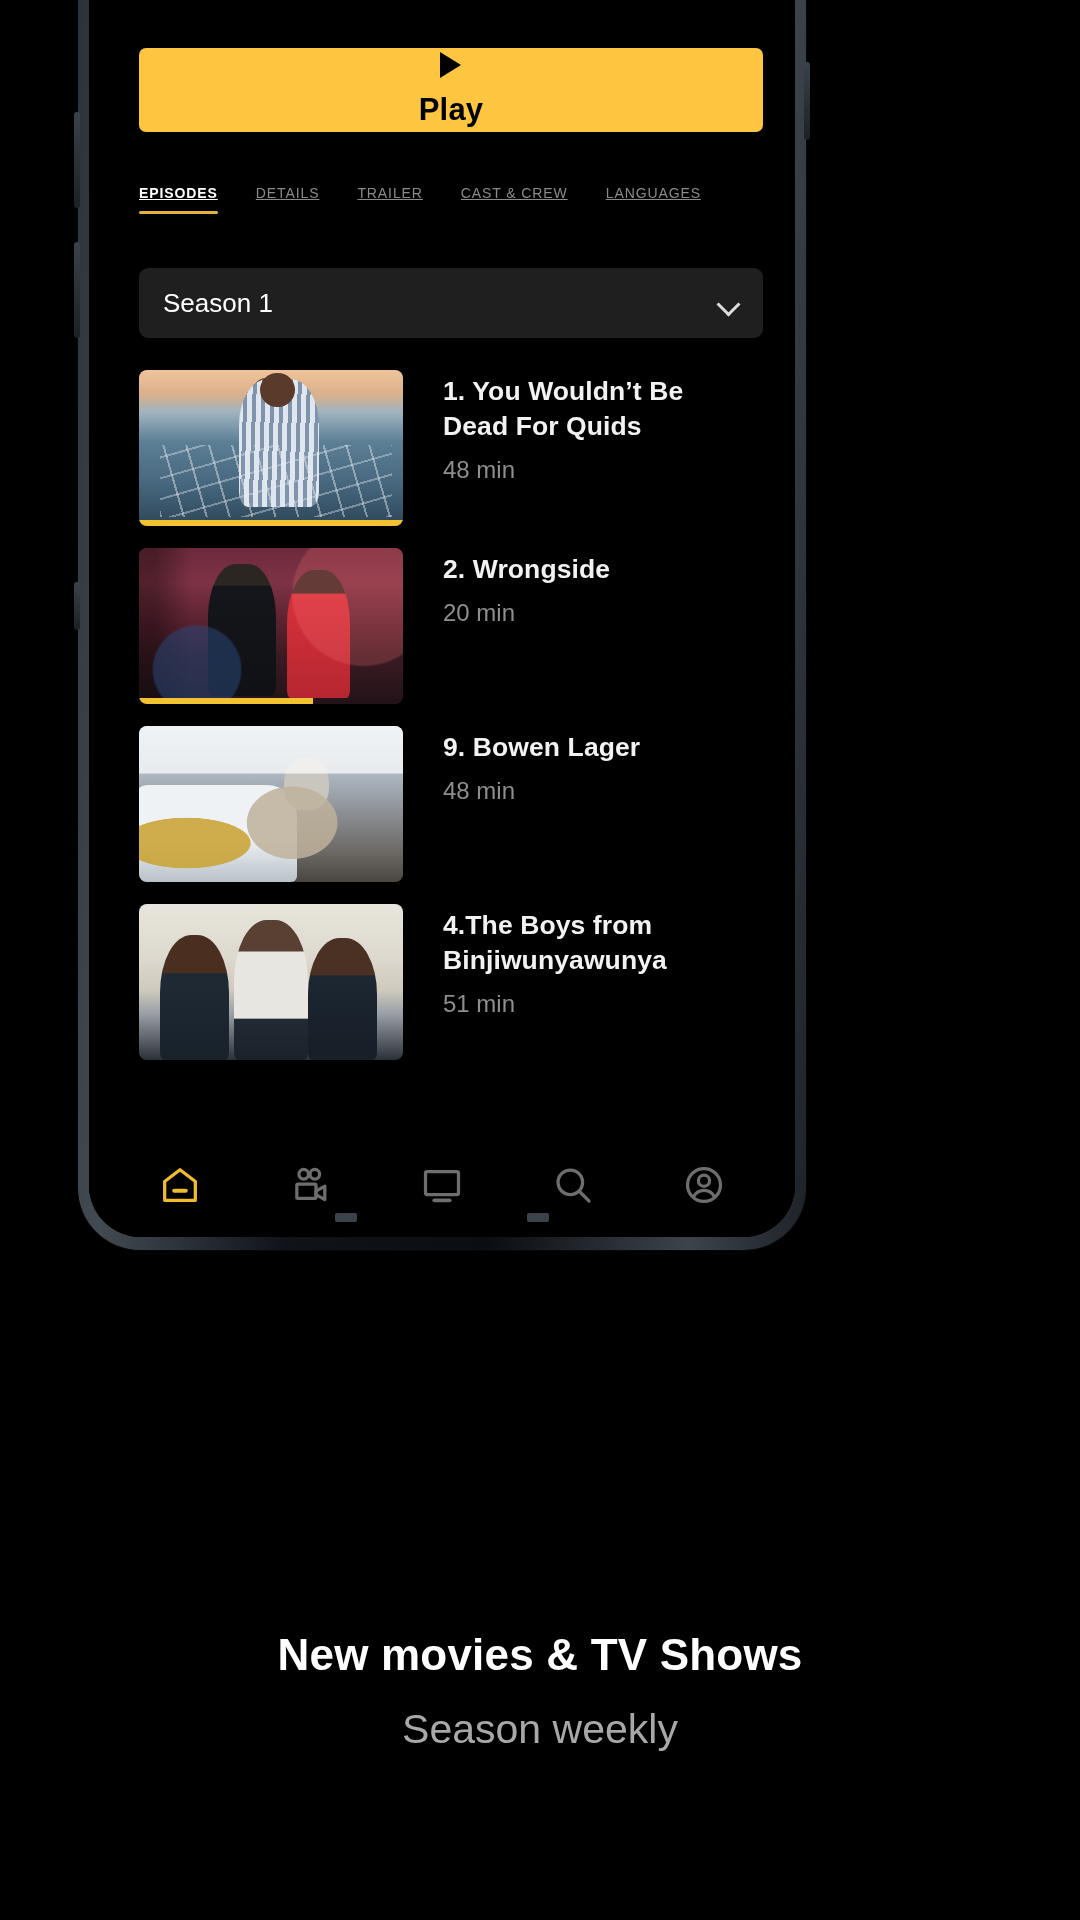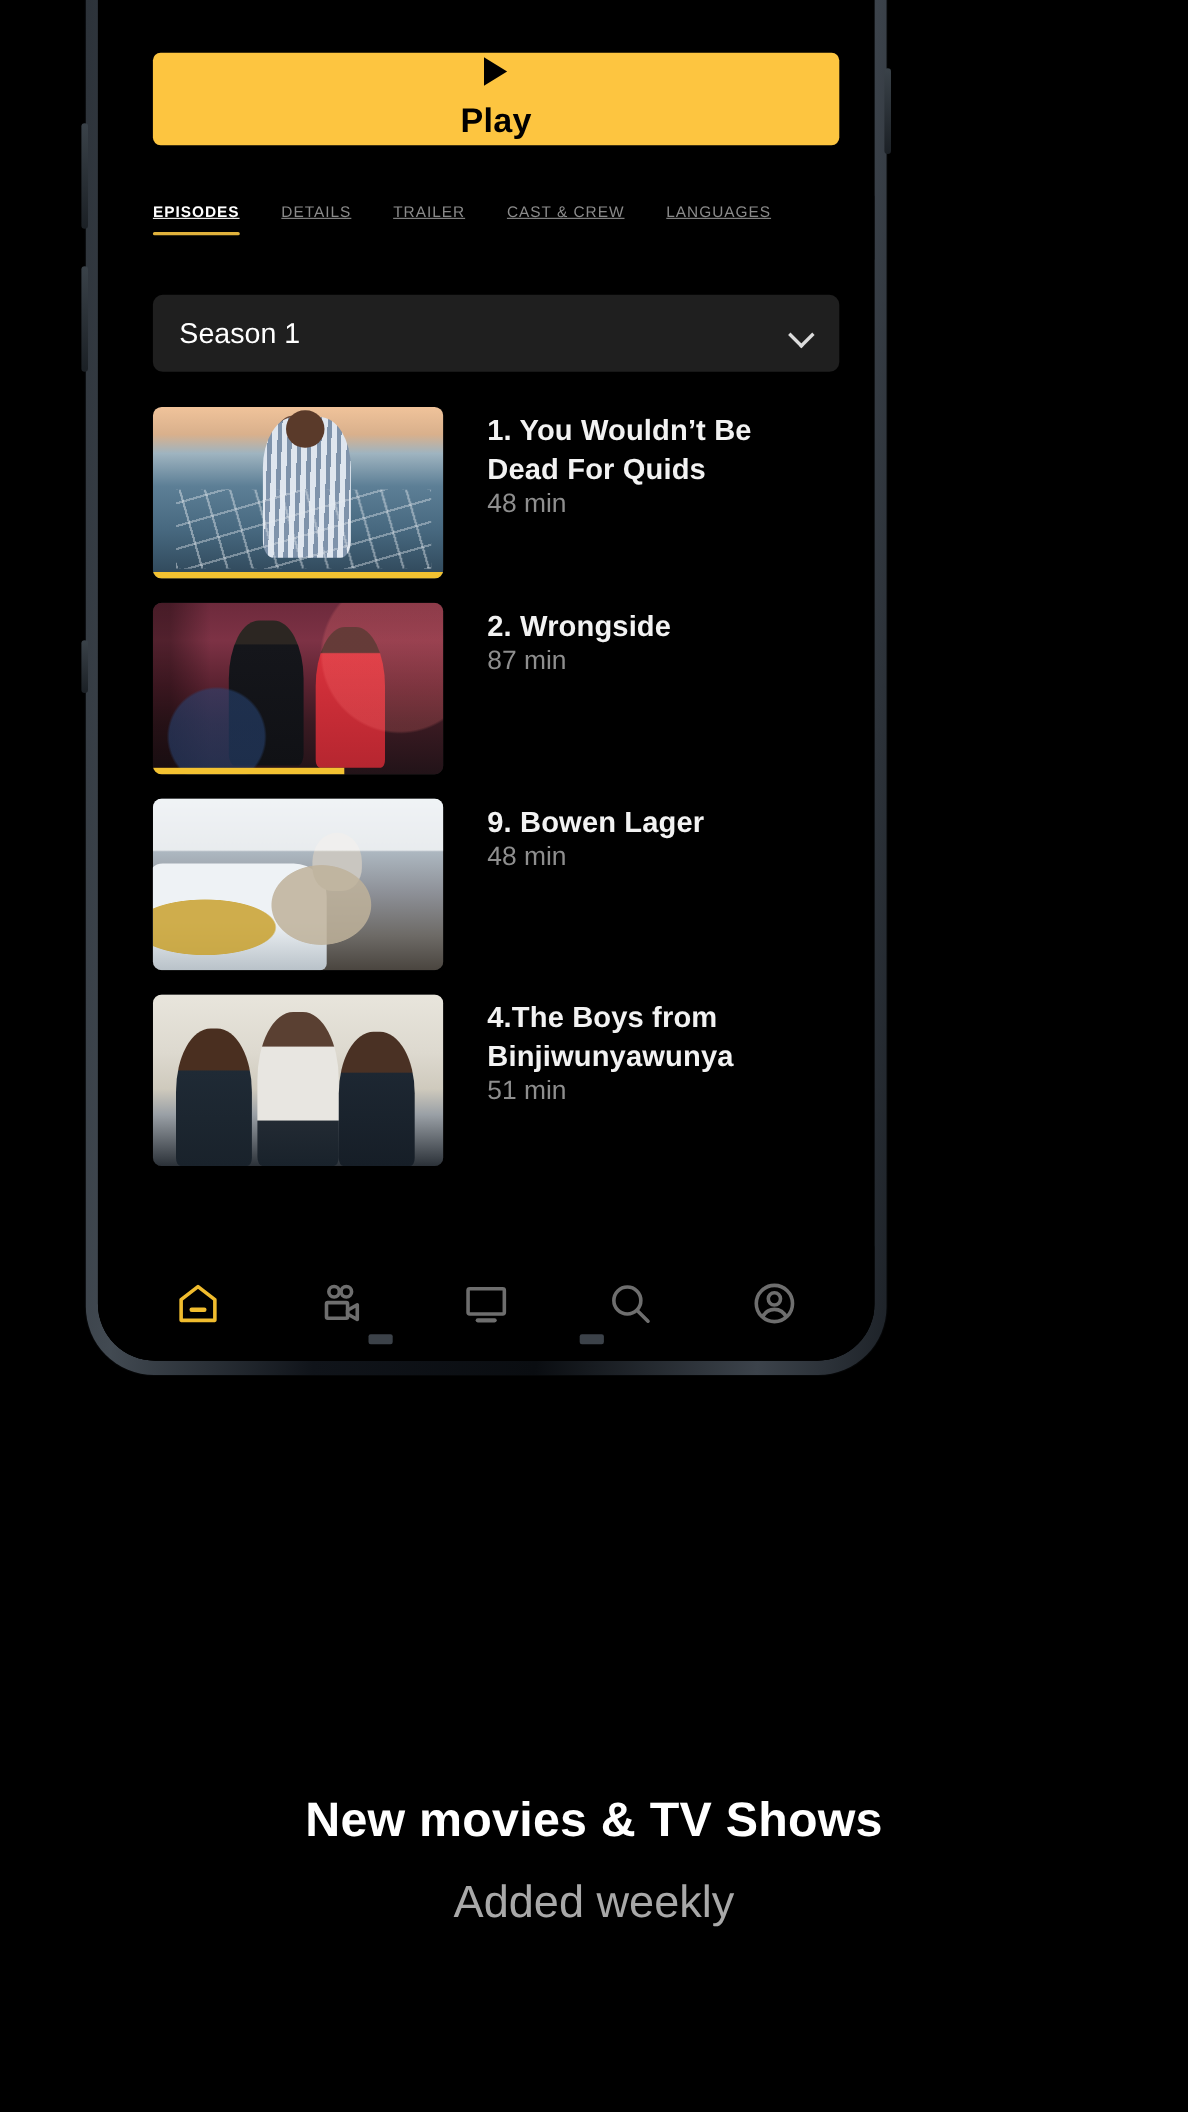--- a/index.html
+++ b/index.html
@@ -114,21 +114,21 @@
     flex: 0 0 auto;
     background: #1a1a1a;
   }
   .thumb .art { position: absolute; inset: 0; }
   .progress {
     position: absolute; left: 0; bottom: 0; height: 6px;
     background: #f3c231;
   }
   .ep-text { padding-left: 40px; padding-top: 4px; max-width: 300px; }
   .ep-title { color: #f2f2f2; font-size: 26.5px; font-weight: 700; line-height: 1.32; letter-spacing: .1px; }
-  .ep-dur { color: #8e8e8e; font-size: 24px; }
+  .ep-dur { color: #8e8e8e; font-size: 24px; margin-top: 12px; }
 
   
   .art1 {
     background:
       radial-gradient(ellipse 40px 90px at 48% 40%, #6a4a3a 0 60%, transparent 61%),
       linear-gradient(180deg,#f0c39a 0%, #d9b08c 16%, #9fb4c0 27%, #5d7f96 46%, #47687f 72%, #2e4658 100%);
   }
   .art1::after {
     content: ""; position: absolute; left: 8%; right: 4%; top: 48%; bottom: 6%;
     background:
@@ -287,21 +287,21 @@
           <div class="ep">
             <div class="thumb">
               <div class="art art2">
                   <div class="art2-m"></div>
                   <div class="art2-w"></div>
                 </div>
               <div class="progress" style="width:66%"></div>
             </div>
             <div class="ep-text">
               <div class="ep-title">2. Wrongside</div>
-              <div class="ep-dur">87 min</div>
+              <div class="ep-dur">20 min</div>
             </div>
           </div>
 
           <div class="ep">
             <div class="thumb">
               <div class="art art3">
                   <div class="art3-car"></div>
                   <div class="art3-head"></div>
                 </div>
             </div>
@@ -367,16 +367,16 @@
     </div>
 
     <div class="home-pills">
       <div class="home-pill"></div>
       <div class="home-pill"></div>
     </div>
   </div>
 
   <div class="promo">
     <div class="promo-h">New movies &amp; TV Shows</div>
-    <div class="promo-s">Added weekly</div>
+    <div class="promo-s">Season weekly</div>
   </div>
 
 </div>
 
 </body></html>

